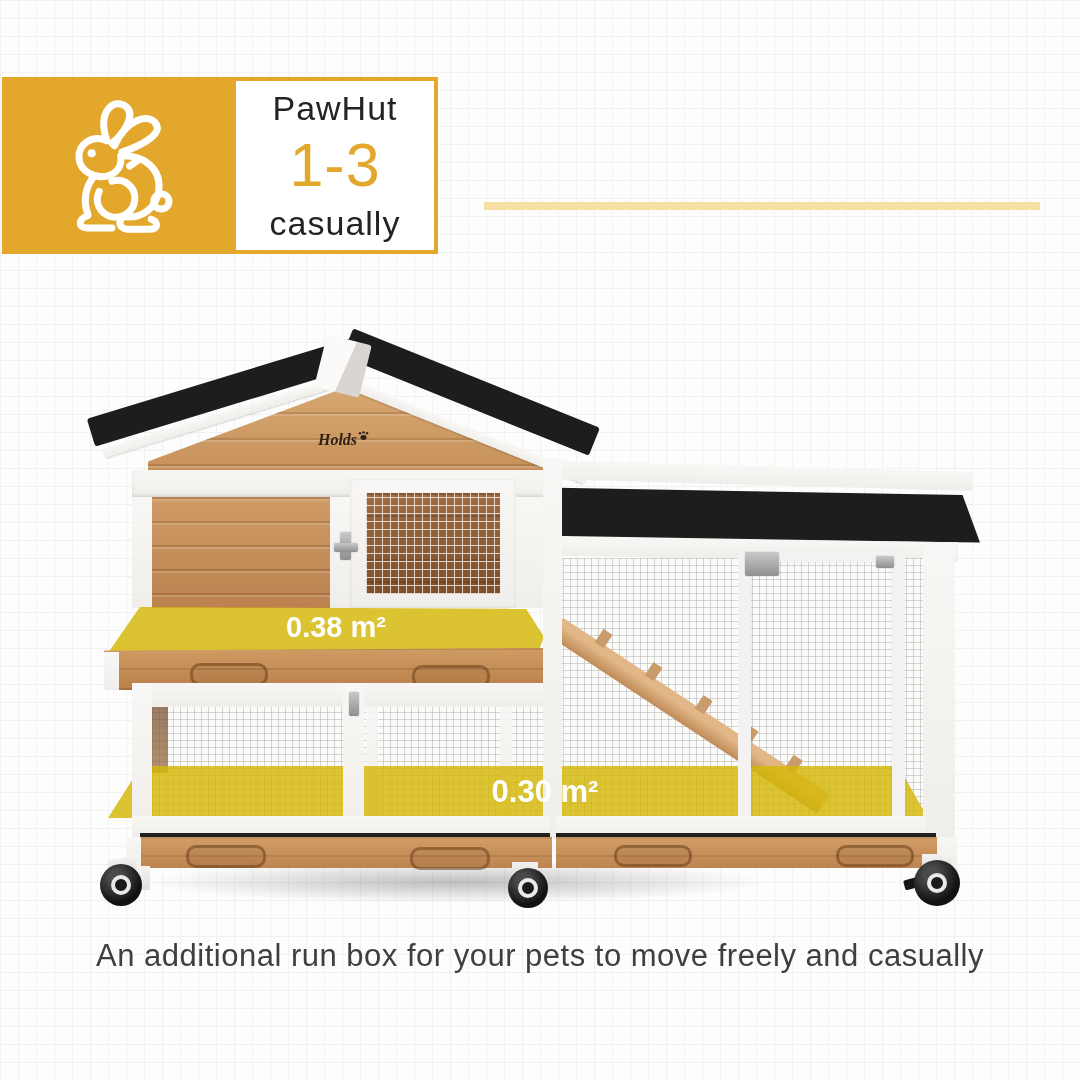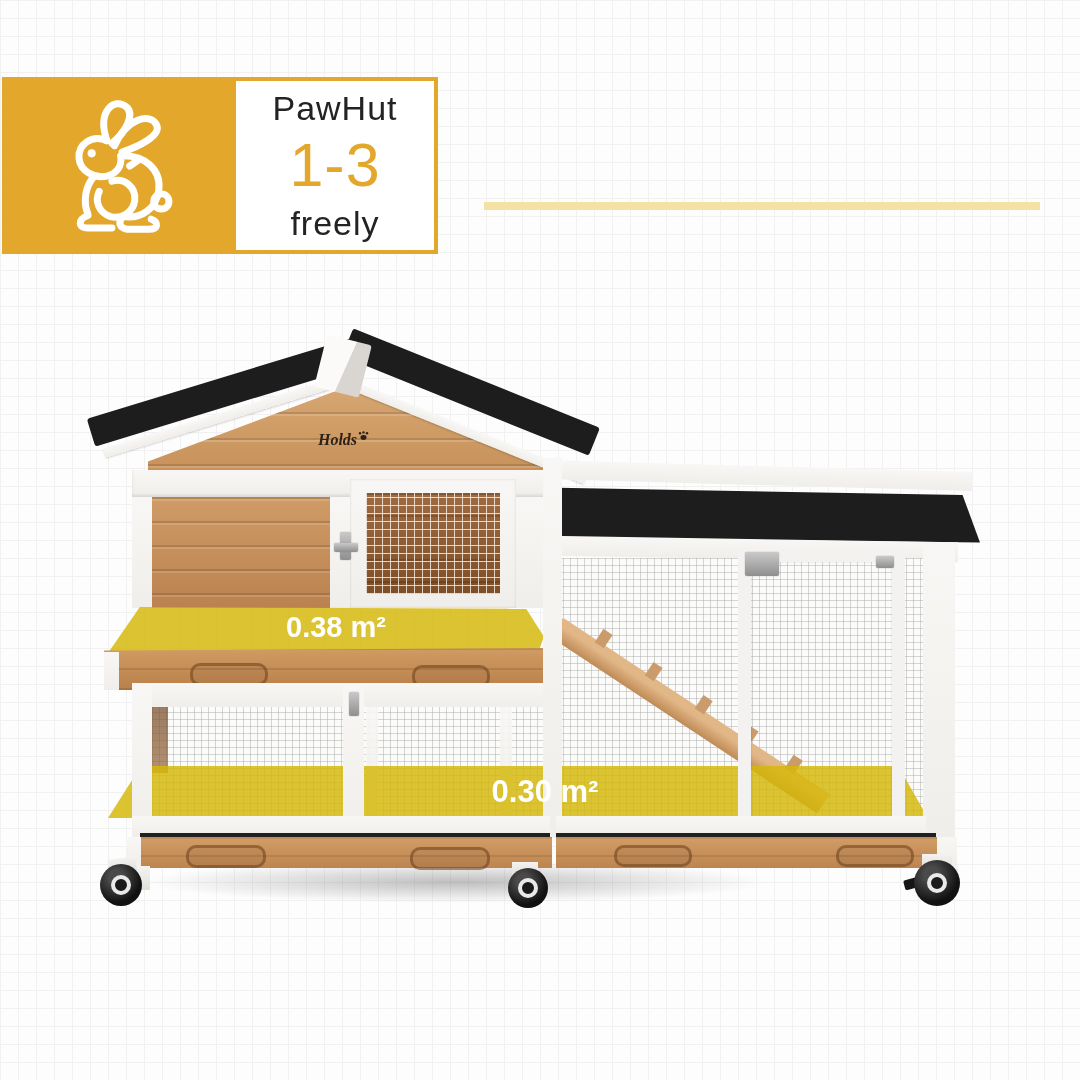--- a/index.html
+++ b/index.html
@@ -67,21 +67,21 @@
         <path d="M37 99 C29 102 29 109 37 109 L56 109"></path>
         <path d="M64 101 C60 106 63 110 71 110 L85 110 C93 110 93 104 87 102"></path>
         <circle cx="95" cy="88" r="6"></circle>
         <path d="M70 60 L76 56"></path>
       </g>
     </svg>
   </div>
   <div class="abs" id="badge-box">
     <span class="l1">PawHut</span>
     <span class="l2">1-3</span>
-    <span class="l3">freely</span>
+    <span class="l3">casually</span>
   </div>
 
   <div class="abs" id="headline-bar"></div>
 
   <div class="abs" style="left:0;top:0;width:1080px;height:1080px;">
 
     <div class="abs" style="left:95px;top:856px;width:860px;height:58px;
                 background:radial-gradient(ellipse 50% 50% at 42% 45%, rgba(105,105,105,.42), rgba(105,105,105,0) 72%);"></div>
 
     <div class="abs roof" style="left:85px;top:378px;width:276px;height:29px;transform:rotate(-17deg);border-radius:3px;"></div>
@@ -192,14 +192,15 @@
     <div class="abs leg" style="left:922px;top:854px;width:30px;height:14px;"></div>
     <div class="abs" style="left:904px;top:878px;width:20px;height:10px;background:#151515;transform:rotate(-15deg);border-radius:2px;"></div>
     <div class="abs wheel" style="left:914px;top:860px;width:46px;height:46px;">
         <div class="hub"></div>
       </div>
 
     <div class="abs label" style="left:336px;top:627px;font-size:29px;">0.38 m²</div>
     <div class="abs label" style="left:545px;top:792px;font-size:31px;">0.30 m²</div>
   </div>
 
+  <div class="abs" id="caption">An additional run box for your pets to move freely and casually</div>
 
 </div>
 
 </body></html>

